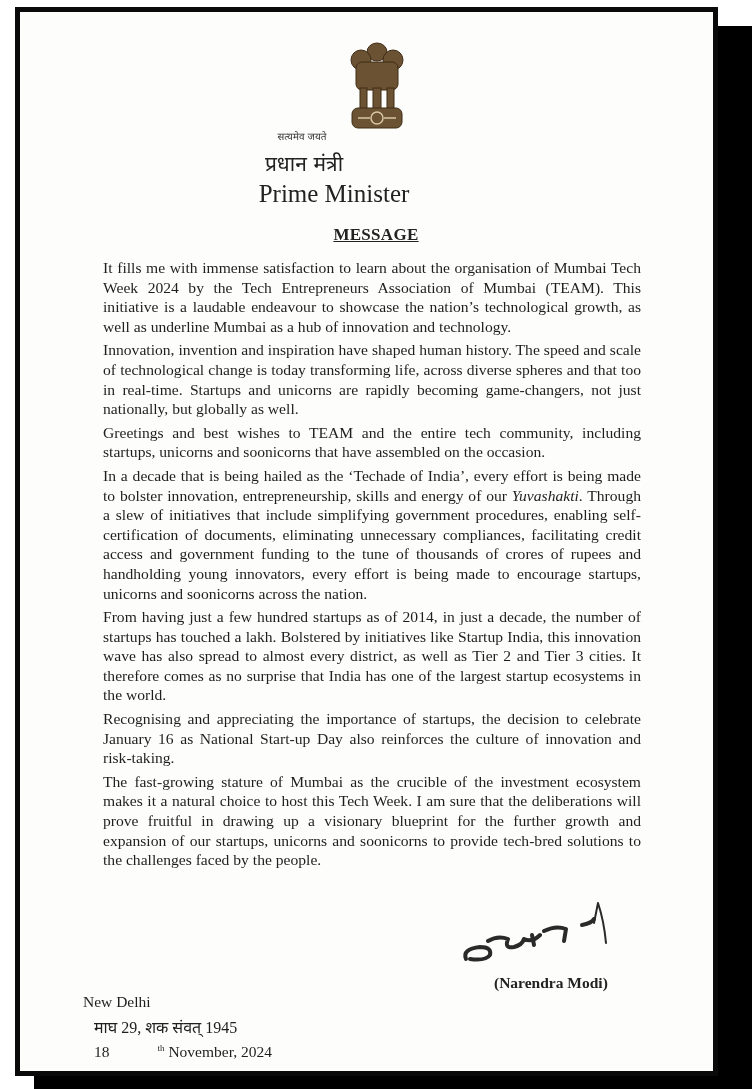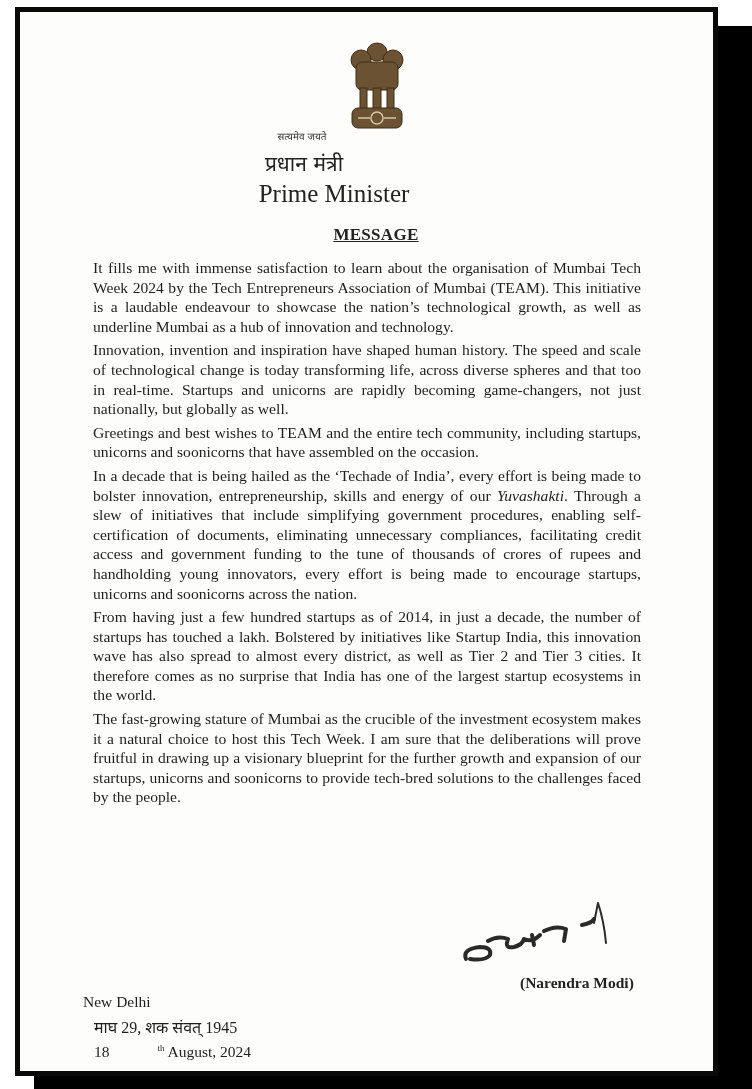--- a/index.html
+++ b/index.html
@@ -34,27 +34,27 @@
   }
   .heading {
     position: absolute; left: 0; width: 752px; top: 225px; text-align: center;
     font-size: 17px; font-weight: bold; text-decoration: underline; color: #222;
     letter-spacing: 0.3px;
   }
   .body {
     position: absolute; left: 87px; top: 258px; width: 554px;
     font-size: 15.6px; line-height: 19.6px; text-align: justify;
   }
-  .body p { margin: 0 0 4px 6px; }
+  .body p { margin: 0 0 4px 16px; }
   .body em { font-style: italic; }
   .signature {
     position: absolute; left: 458px; top: 895px; width: 180px; height: 80px;
   }
   .signame {
-    position: absolute; left: 520px; top: 974px;
+    position: absolute; left: 494px; top: 974px;
     font-size: 15.5px; font-weight: bold; color: #222;
   }
   .place {
     position: absolute; left: 83px; top: 993px; font-size: 15.5px;
   }
   .hindi-date {
     position: absolute; left: 94px; top: 1016px; font-size: 16px;
     font-family: Liberation Serif, serif;
   }
   .date {
@@ -87,31 +87,32 @@
 <div class="hindi-title">प्रधान मंत्री</div>
 <div class="title">Prime Minister</div>
 <div class="heading">MESSAGE</div>
 
 <div class="body">
   <p>It fills me with immense satisfaction to learn about the organisation of Mumbai Tech Week 2024 by the Tech Entrepreneurs Association of Mumbai (TEAM). This initiative is a laudable endeavour to showcase the nation’s technological growth, as well as underline Mumbai as a hub of innovation and technology.</p>
   <p>Innovation, invention and inspiration have shaped human history. The speed and scale of technological change is today transforming life, across diverse spheres and that too in real-time. Startups and unicorns are rapidly becoming game-changers, not just nationally, but globally as well.</p>
   <p>Greetings and best wishes to TEAM and the entire tech community, including startups, unicorns and soonicorns that have assembled on the occasion.</p>
   <p><span>In a decade that is being hailed as the ‘Techade of India’, every effort is being made to bolster innovation, entrepreneurship, skills and energy of our </span><em>Yuvashakti</em><span>. Through a slew of initiatives that include simplifying government procedures, enabling self-certification of documents, eliminating unnecessary compliances, facilitating credit access and government funding to the tune of thousands of crores of rupees and handholding young innovators, every effort is being made to encourage startups, unicorns and soonicorns across the nation.</span></p>
   <p>From having just a few hundred startups as of 2014, in just a decade, the number of startups has touched a lakh. Bolstered by initiatives like Startup India, this innovation wave has also spread to almost every district, as well as Tier 2 and Tier 3 cities. It therefore comes as no surprise that India has one of the largest startup ecosystems in the world.</p>
+  <p>Recognising and appreciating the importance of startups, the decision to celebrate January 16 as National Start-up Day also reinforces the culture of innovation and risk-taking.</p>
   <p>The fast-growing stature of Mumbai as the crucible of the investment ecosystem makes it a natural choice to host this Tech Week. I am sure that the deliberations will prove fruitful in drawing up a visionary blueprint for the further growth and expansion of our startups, unicorns and soonicorns to provide tech-bred solutions to the challenges faced by the people.</p>
 </div>
 
 <svg class="signature" viewBox="0 0 180 80">
   <g fill="none" stroke="#2a2a2a" stroke-width="4" stroke-linecap="round" stroke-linejoin="round">
     <path d="M8 64 q-4 -10 14 -12 q12 0 10 8 q-4 6 -20 4"></path>
     <path d="M30 46 q10 -6 20 -2 q-4 10 6 8 q8 -2 10 -8 q8 4 16 -4"></path>
     <path d="M74 40 l2 10"></path>
     <path d="M86 36 q12 -6 22 -2 l-2 12"></path>
     <path d="M124 30 q10 -2 12 -6"></path>
     <path d="M136 28 l4 -20 q6 18 8 40" stroke-width="2"></path>
   </g>
 </svg>
 
 <div class="signame">(Narendra Modi)</div>
 
 <div class="place">New Delhi</div>
 <div class="hindi-date">माघ 29, शक संवत् 1945</div>
-<div class="date"><span>18</span><sup>th</sup><span> August, 2024</span></div>
+<div class="date"><span>18</span><sup>th</sup><span> November, 2024</span></div>
 
 </body></html>

